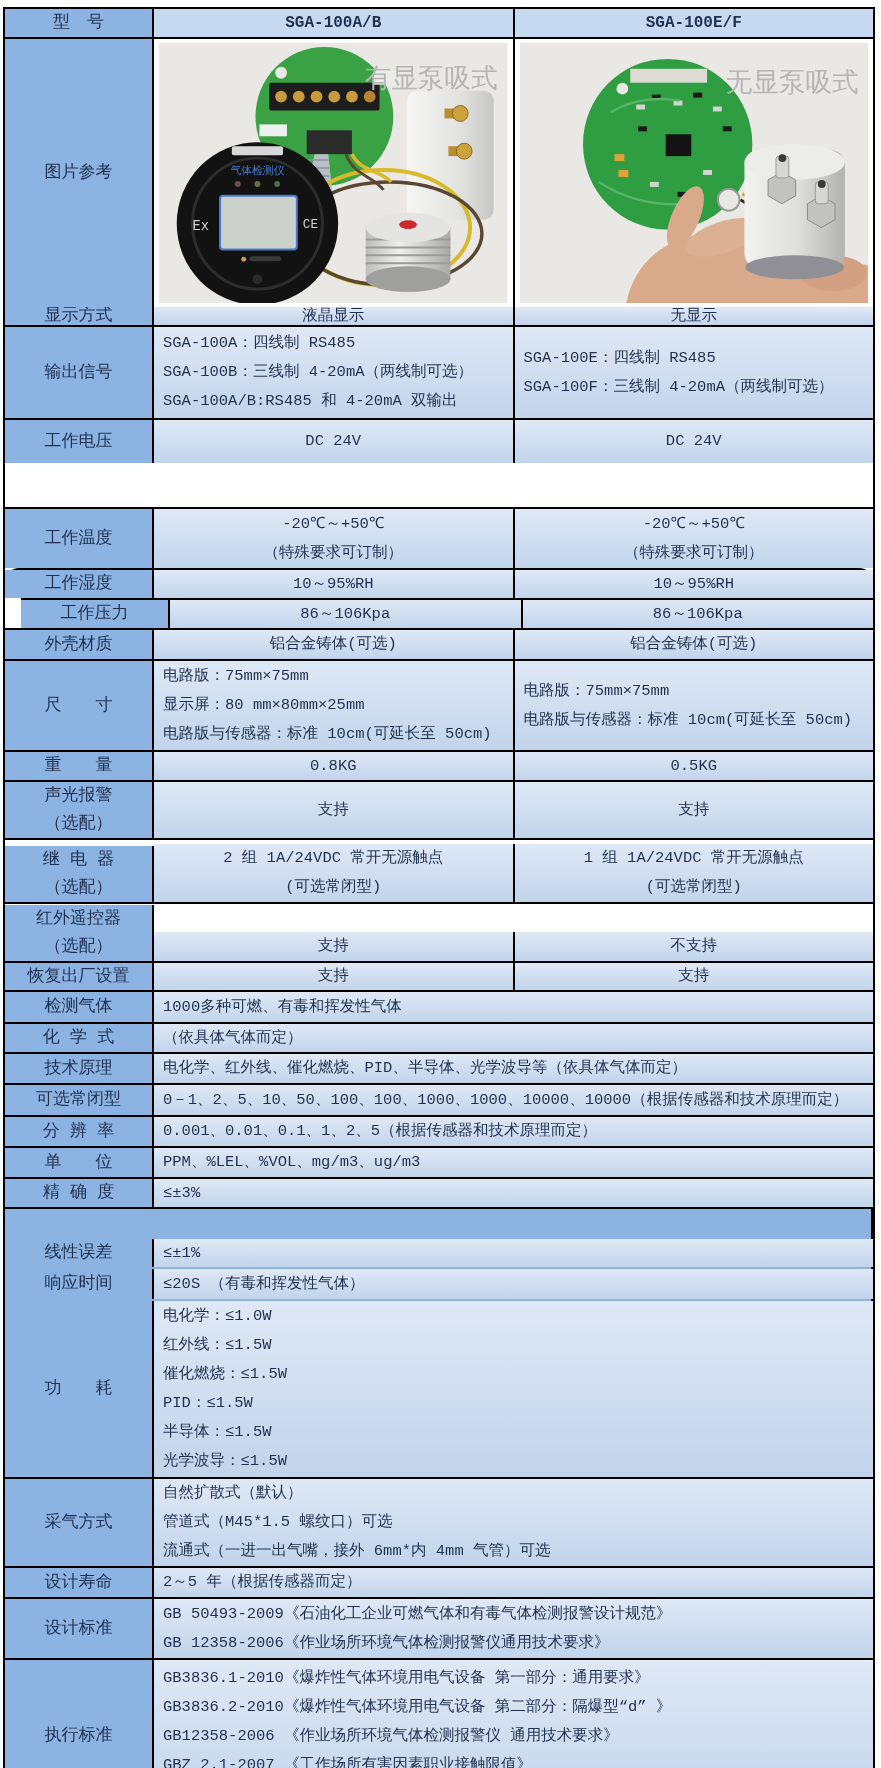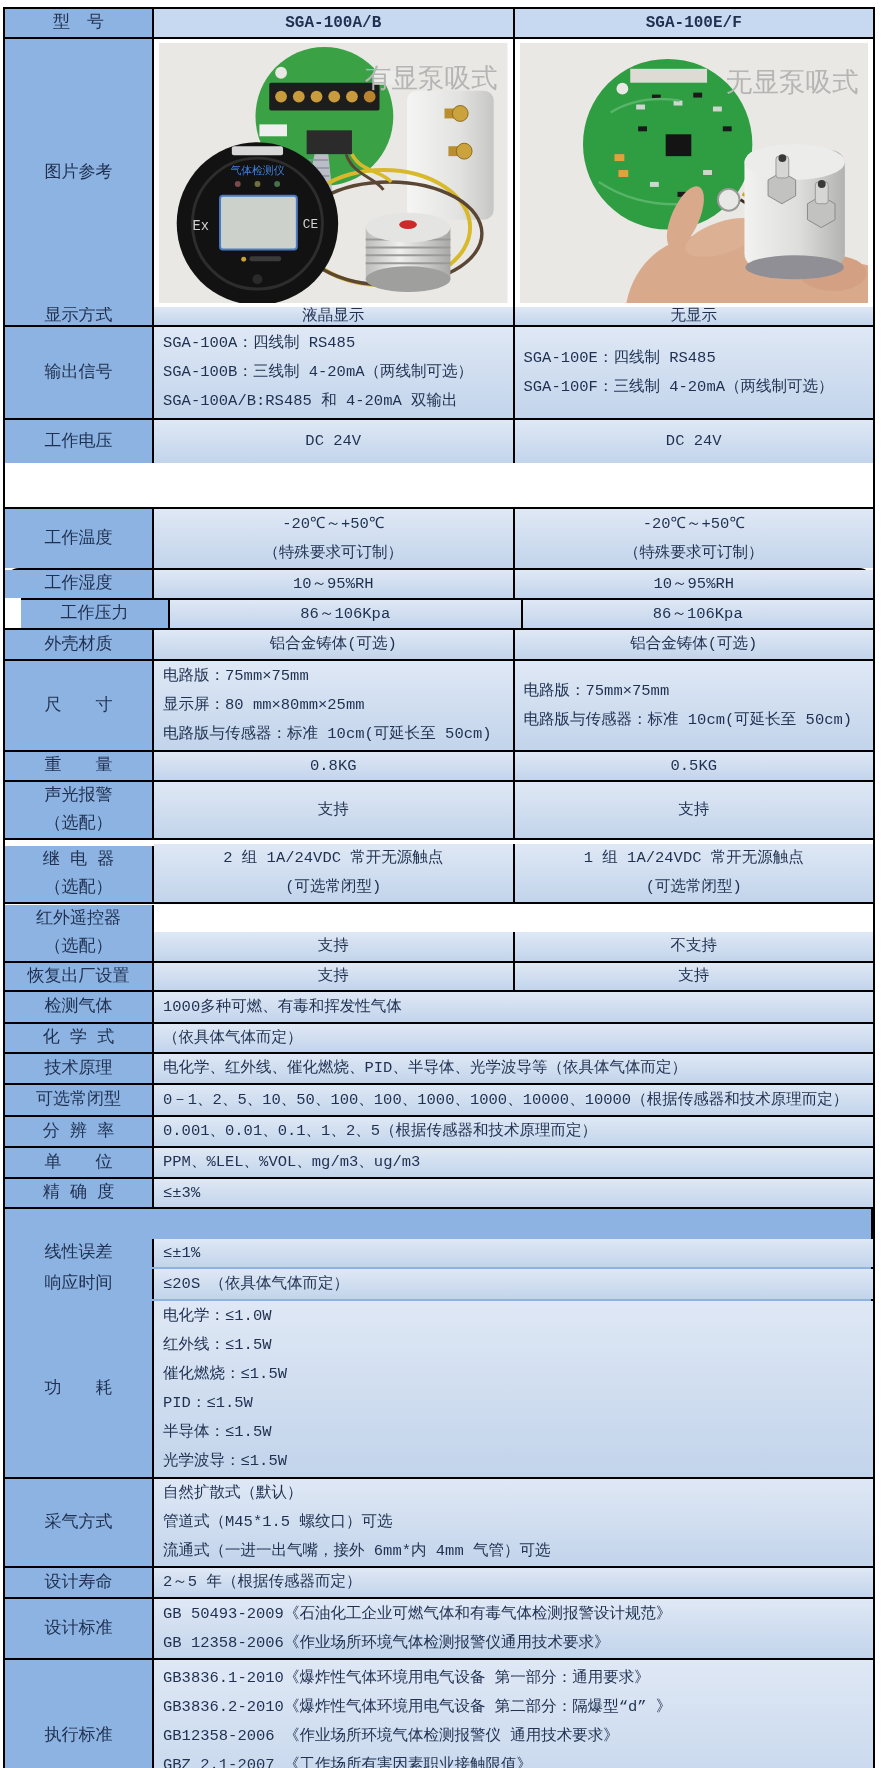--- a/index.html
+++ b/index.html
@@ -435,21 +435,21 @@
         </div>
         <div class="cell value-cell left">
           <div class="line">≤±1%</div>
         </div>
       </div>
       <div class="trow" style="height: 32px;">
         <div class="cell label-cell">
           <div class="line">响应时间</div>
         </div>
         <div class="cell value-cell left">
-          <div class="line">≤20S （依具体气体而定）</div>
+          <div class="line">≤20S （有毒和挥发性气体）</div>
         </div>
       </div>
       <div class="trow" style="height: 178px;">
         <div class="cell label-cell">
           <div class="line">功　　耗</div>
         </div>
         <div class="cell value-cell left">
           <div class="line">电化学：≤1.0W</div>
           <div class="line">红外线：≤1.5W</div>
           <div class="line">催化燃烧：≤1.5W</div>

